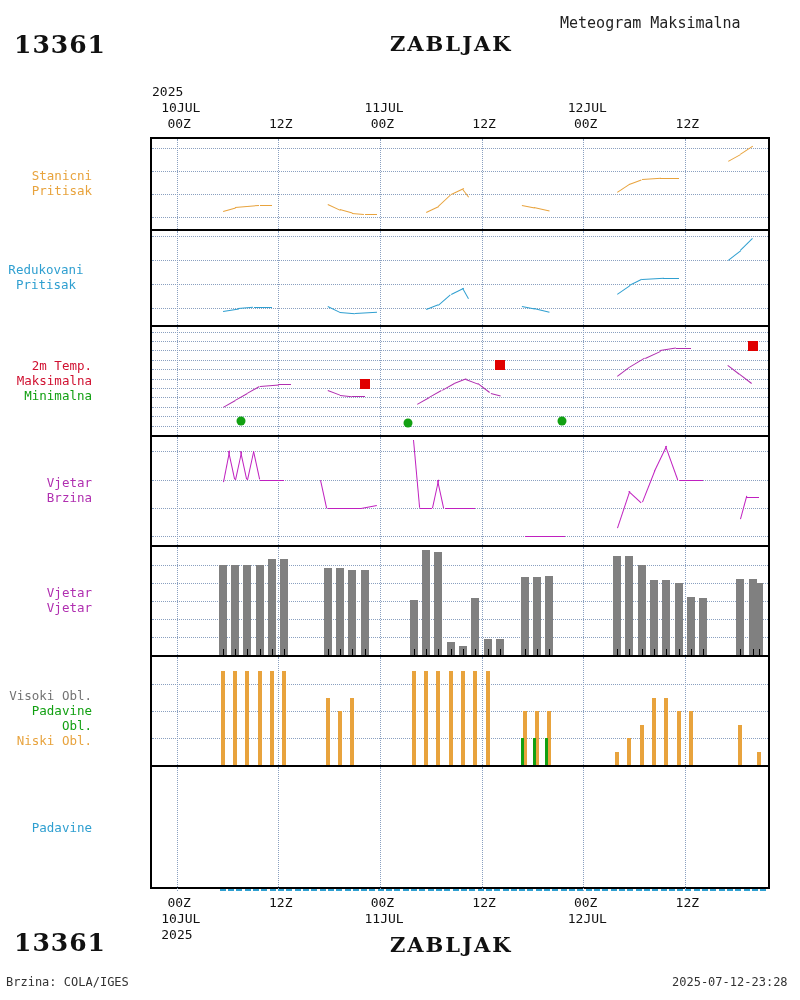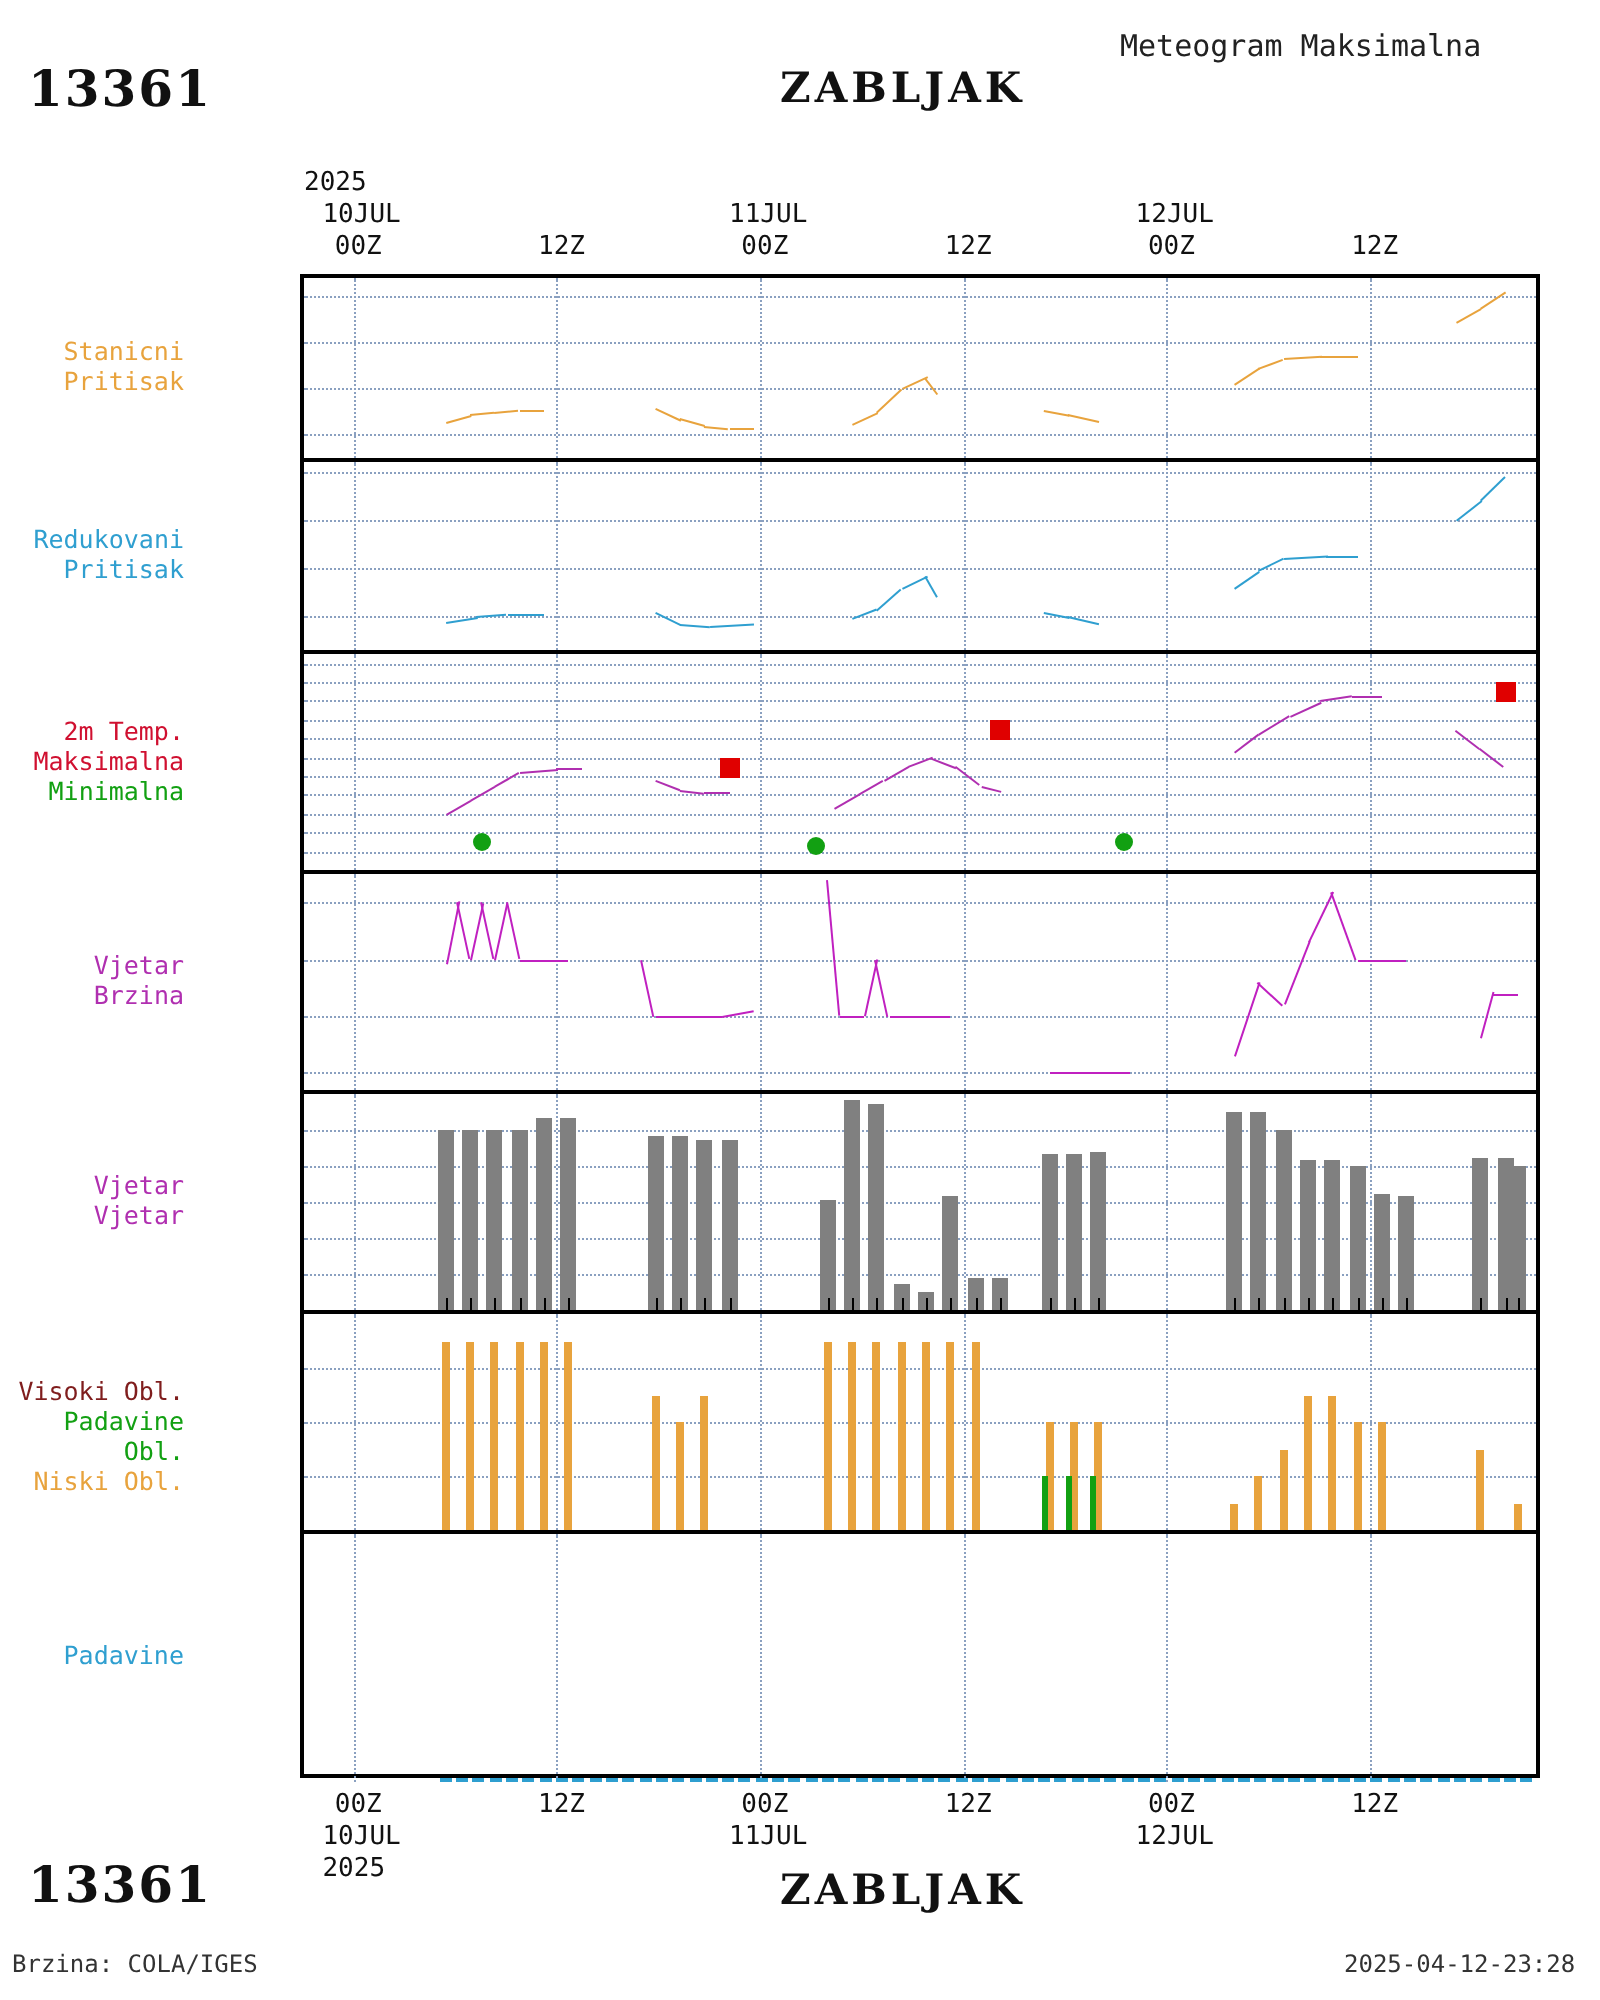--- a/index.html
+++ b/index.html
@@ -33,59 +33,59 @@
 </style>
 </head>
 <body>
 
 <div class="abs" id="title-top-right">Meteogram Maksimalna</div>
 <div class="abs" id="station-top-left">13361</div>
 <div class="abs" id="name-top">ZABLJAK</div>
 <div class="abs" id="station-bottom-left">13361</div>
 <div class="abs" id="name-bottom">ZABLJAK</div>
 <div class="abs" id="credit-left">Brzina: COLA/IGES</div>
-<div class="abs" id="credit-right">2025-04-12-23:28</div>
+<div class="abs" id="credit-right">2025-07-12-23:28</div>
 
 <div class="abs" id="toplabels">
     <div class="ttop" style="left: 152px; top: 84px;">2025</div>
     <div class="ttop" style="left: 161.24px; top: 100px;">10JUL</div>
     <div class="ttop" style="left: 364.52px; top: 100px;">11JUL</div>
     <div class="ttop" style="left: 567.8px; top: 100px;">12JUL</div>
     <div class="ttop" style="left: 167.4px; top: 116px;">00Z</div>
     <div class="ttop" style="left: 269.04px; top: 116px;">12Z</div>
     <div class="ttop" style="left: 370.68px; top: 116px;">00Z</div>
     <div class="ttop" style="left: 472.32px; top: 116px;">12Z</div>
     <div class="ttop" style="left: 573.96px; top: 116px;">00Z</div>
     <div class="ttop" style="left: 675.6px; top: 116px;">12Z</div>
   </div>
 
 <div class="abs" id="rowlabels">
     <div class="rowlabel" style="left: 0px; width: 92px; top: 168px;">
       <div style="color: rgb(232, 163, 61);">Stanicni</div>
       <div style="color: rgb(232, 163, 61);">Pritisak</div>
     </div>
-    <div class="rowlabel" style="left: 0px; width: 92px; top: 262px;">
+    <div class="rowlabel" style="left: 0px; width: 92px; top: 262px; text-align: center;">
       <div style="color: rgb(47, 159, 208);">Redukovani</div>
       <div style="color: rgb(47, 159, 208);">Pritisak</div>
     </div>
     <div class="rowlabel" style="left: 0px; width: 92px; top: 357.5px;">
       <div style="color: rgb(208, 16, 48);">2m Temp.</div>
       <div style="color: rgb(208, 16, 48);">Maksimalna</div>
       <div style="color: rgb(18, 160, 18);">Minimalna</div>
     </div>
     <div class="rowlabel" style="left: 0px; width: 92px; top: 475px;">
       <div style="color: rgb(176, 47, 176);">Vjetar</div>
       <div style="color: rgb(176, 47, 176);">Brzina</div>
     </div>
     <div class="rowlabel" style="left: 0px; width: 92px; top: 585px;">
       <div style="color: rgb(176, 47, 176);">Vjetar</div>
       <div style="color: rgb(176, 47, 176);">Vjetar</div>
     </div>
     <div class="rowlabel" style="left: 0px; width: 92px; top: 687.5px;">
-      <div style="color: #7f1d1d; text-align: right;">Visoki Obl.</div>
+      <div style="color: #737373; text-align: right;">Visoki Obl.</div>
       <div style="color: rgb(18, 160, 18);">Padavine Obl.</div>
       <div style="color: rgb(232, 163, 61);">Niski Obl.</div>
     </div>
     <div class="rowlabel" style="left: 0px; width: 92px; top: 819.5px;">
       <div style="color: rgb(47, 159, 208);">Padavine</div>
     </div>
   </div>
 
 <div id="plot">
     <div class="panel" style="top: 0px; height: 92px;">

